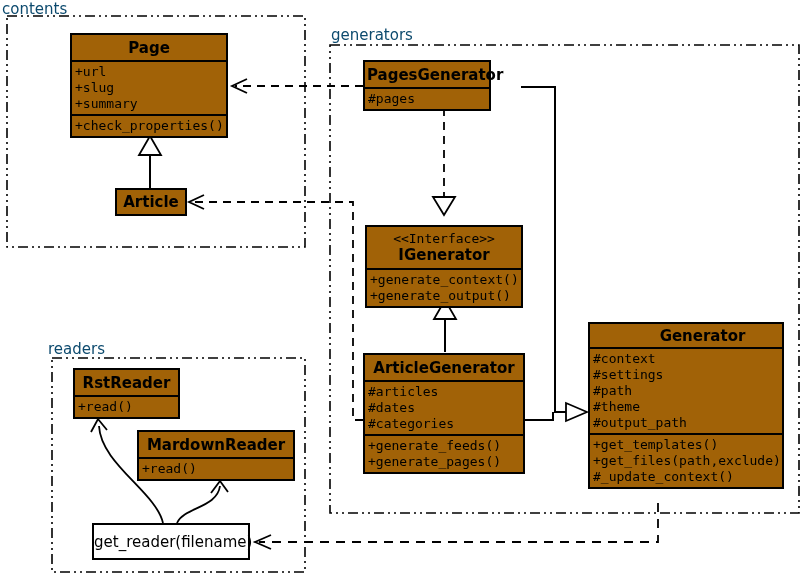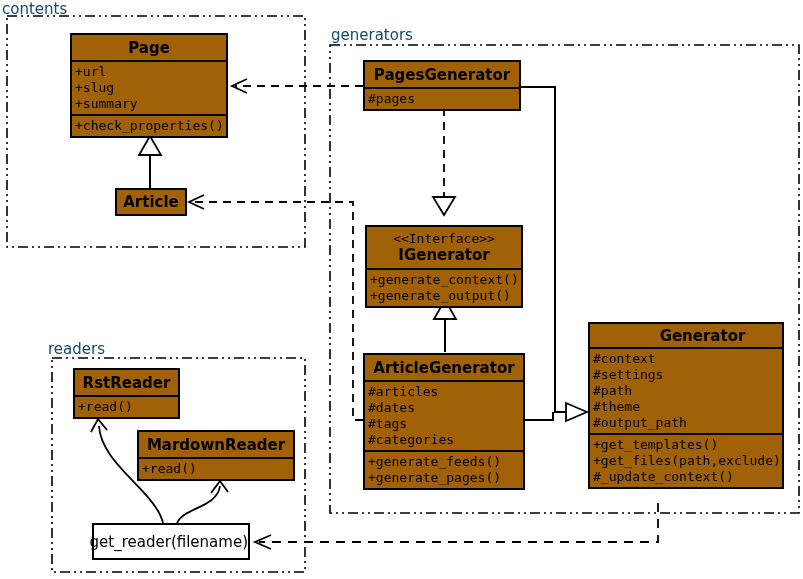--- a/index.html
+++ b/index.html
@@ -26,21 +26,21 @@
     font-family:"DejaVu Sans Mono", monospace; font-weight:normal; font-size:13px;
     line-height:15px; text-align:center; padding-top:4px; white-space:nowrap;
   }
   .cmp { border-top:2px solid #000; padding:2px 3px; }
   .m {
     font-family:"DejaVu Sans Mono", monospace; font-size:13px; line-height:16px;
     white-space:pre; text-align:left;
   }
   .fn-box {
     position:absolute; background:#fff; border:2px solid #000; box-sizing:border-box;
-    display:flex; align-items:center; justify-content:flex-end;
+    display:flex; align-items:center; justify-content:flex-start;
     font-size:15px; white-space:nowrap;
   }
 </style>
 </head>
 <body>
 
 <div id="canvas">
 
   <svg id="wires" viewBox="0 0 803 579" xmlns="http://www.w3.org/2000/svg">
 
@@ -108,21 +108,21 @@
     </div>
     <div class="cmp">
       <div class="m">+check_properties()</div>
     </div>
   </div>
 
   <div class="class-box" style="left:115px; top:188px; width:72px;">
     <div class="class-title" style="padding:3px 2px 3px;">Article</div>
   </div>
 
-  <div class="class-box" style="left:363px; top:60px; width:158px;">
+  <div class="class-box" style="left:363px; top:60px; width:128px;">
     <div class="class-title">PagesGenerator</div>
     <div class="cmp">
       <div class="m">#pages</div>
     </div>
   </div>
 
   <div class="class-box" style="left:365px; top:225px; width:158px;">
     <div>
       <div class="stereotype">&lt;&lt;Interface&gt;&gt;</div>
       <div class="class-title" style="padding:0 6px 4px;text-align:center;">IGenerator</div>
@@ -131,21 +131,20 @@
       <div class="m">+generate_context()</div>
       <div class="m">+generate_output()</div>
     </div>
   </div>
 
   <div class="class-box" style="left:363px; top:353px; width:162px;">
     <div class="class-title">ArticleGenerator</div>
     <div class="cmp">
       <div class="m">#articles</div>
       <div class="m">#dates</div>
-      <div class="m">#tags</div>
       <div class="m">#categories</div>
     </div>
     <div class="cmp">
       <div class="m">+generate_feeds()</div>
       <div class="m">+generate_pages()</div>
     </div>
   </div>
 
   <div class="class-box" style="left:588px; top:322px; width:196px;">
     <div class="class-title" style="padding:3px 2px 2px;margin-left:33px;">Generator</div>

